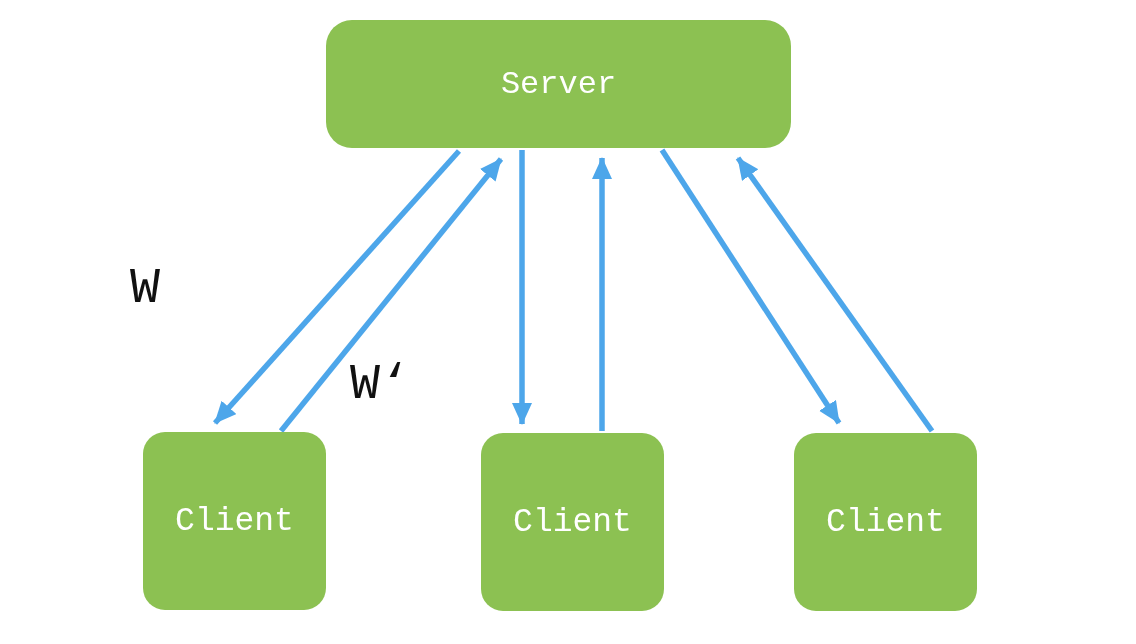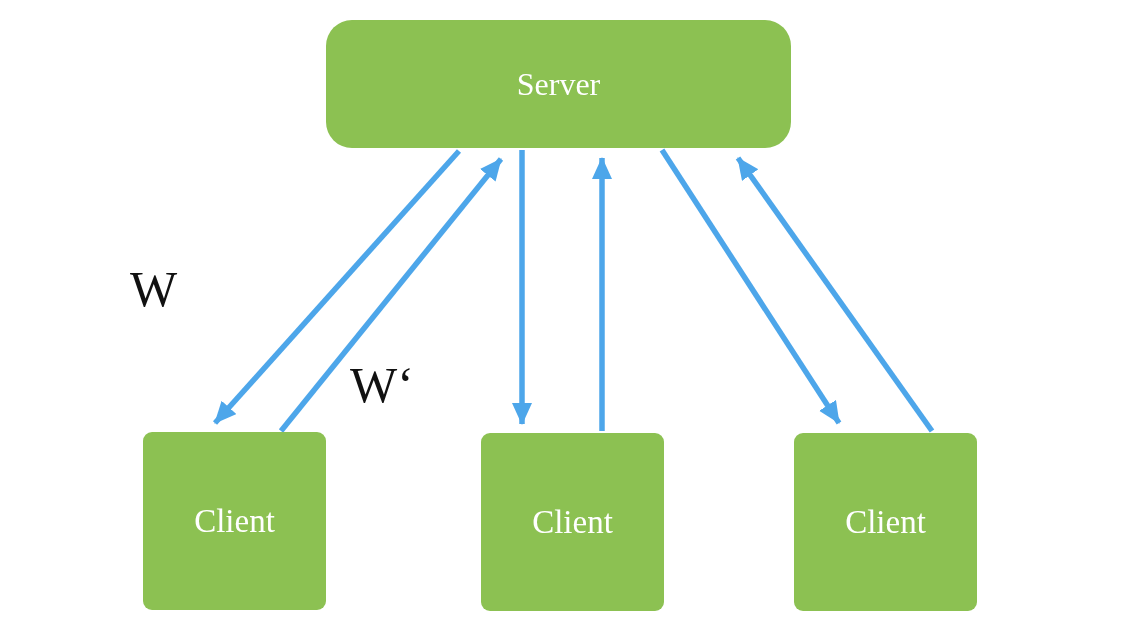--- a/index.html
+++ b/index.html
@@ -3,21 +3,21 @@
 <meta charset="utf-8">
 <style>
   html, body { margin: 0; padding: 0; }
   body { background: #fff; }
   .canvas {
     position: relative;
     width: 1136px;
     height: 644px;
     background: var(--background, #ffffff);
     overflow: hidden;
-    font-family: Liberation Serif, serif;
+    font-family: Liberation Mono, monospace;
   }
   .arrows { position: absolute; left: 0; top: 0; }
   .arrow-line {
     stroke: var(--arrow, #4da6ea);
     stroke-width: 5.5;
     fill: none;
   }
   .arrowhead-path { fill: var(--arrow, #4da6ea); }
   .node {
     position: absolute;
@@ -29,21 +29,21 @@
   }
   .server {
     left: 326px; top: 20px;
     width: 465px; height: 128px;
     border-radius: 26px;
     font-size: 32px;
   }
   .client {
     width: 183px; height: 178px;
     top: 432px;
-    border-radius: 9px;
+    border-radius: 22px;
     font-size: 33px;
   }
   .client-left   { left: 143px; }
   .client-middle { left: 481px; top: 433px; }
   .client-right  { left: 794px; top: 433px; }
   .edge-label {
     position: absolute;
     color: var(--edge-label-text, #111111);
     font-size: 50px;
     line-height: 1;

